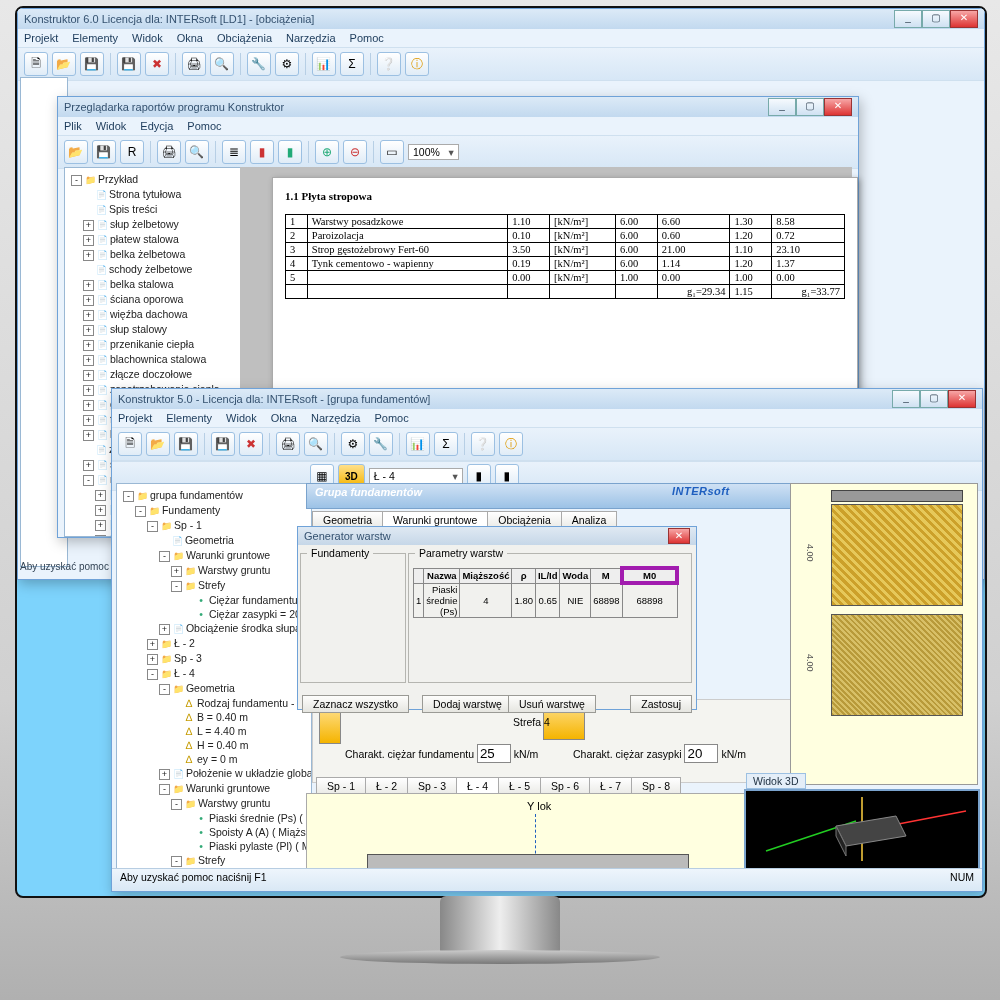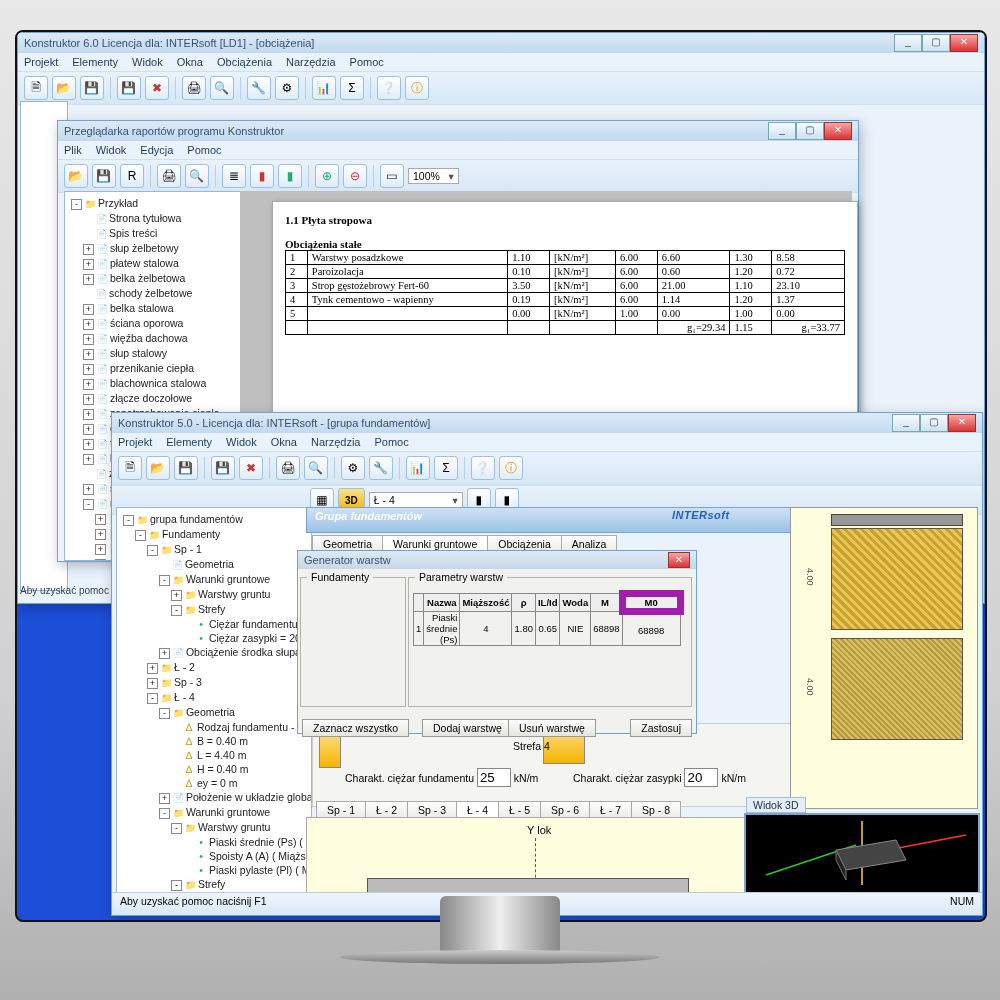--- a/index.html
+++ b/index.html
@@ -13,23 +13,22 @@
     overflow: hidden;
     position: relative;
   }
   
   .monitor {
     position: absolute;
     left: 15px; top: 6px;
     width: 968px; height: 888px;
     border: 2px solid #111;
     border-radius: 8px;
-    background: #1d4ed8;
+    background: #7dd3fc;
     overflow: hidden;
-    margin-top: 24px;
   }
   .stand {
     position: absolute;
     left: 440px; top: 896px;
     width: 120px; height: 60px;
     background: linear-gradient(90deg,#888,#eee,#888);
     border-radius: 6px;
   }
   .base {
     position: absolute;
@@ -290,21 +289,20 @@
         <div class="n i2"><span class="pm">+</span><span class="ic d"></span> profile</div>
         <div class="n i2"><span class="pm">+</span><span class="ic d"></span> belka</div>
         <div class="n i2"><span class="pm">+</span><span class="ic d"></span> belka</div>
         <div class="n i2"><span class="pm">+</span><span class="ic d"></span> belka</div>
       </div>
 
     <div style="position:absolute; left:182px; top:70px; right:6px; bottom:6px; background:#bfbfbf;"></div>
     <div class="doc" style="left:214px; top:80px; width:560px; height:300px;font-family:Liberation Serif, serif;">
       <div class="hdr">1.1 Płyta stropowa</div>
       <br>
-      <div class="hdr">Obciążenia stałe</div>
       <table id="docTable">
           <tbody>
             <tr>
               <td>1</td>
               <td>Warstwy posadzkowe</td>
               <td>1.10</td>
               <td>[kN/m²]</td>
               <td>6.00</td>
               <td>6.60</td>
               <td>1.30</td>
@@ -531,21 +529,21 @@
         <table id="paramTable" style="border-collapse:collapse; margin:0 4px; width:252px; font-size:9.5px">
             <tbody>
               <tr>
                 <th style="border:1px solid #888;background:#eee;padding:0 2px"></th>
                 <th style="border:1px solid #888;background:#eee;padding:0 2px">Nazwa</th>
                 <th style="border:1px solid #888;background:#eee;padding:0 2px">Miąższość</th>
                 <th style="border:1px solid #888;background:#eee;padding:0 2px">ρ</th>
                 <th style="border:1px solid #888;background:#eee;padding:0 2px">IL/Id</th>
                 <th style="border:1px solid #888;background:#eee;padding:0 2px">Woda</th>
                 <th style="border:1px solid #888;background:#eee;padding:0 2px">M</th>
-                <th style="border:7px solid #a21caf;background:#eee;padding:0 19px">M0</th>
+                <th style="border:4px solid #a21caf;background:#eee;padding:0 19px">M0</th>
               </tr>
               <tr>
                 <td style="border:1px solid #888;padding:0 2px;text-align:center">1</td>
                 <td style="border:1px solid #888;padding:0 2px;text-align:right">Piaski średnie (Ps)</td>
                 <td style="border:1px solid #888;padding:0 2px;text-align:center">4</td>
                 <td style="border:1px solid #888;padding:0 2px;text-align:center">1.80</td>
                 <td style="border:1px solid #888;padding:0 2px;text-align:center">0.65</td>
                 <td style="border:1px solid #888;padding:0 2px;text-align:center">NIE</td>
                 <td style="border:1px solid #888;padding:0 2px;text-align:center">68898</td>
                 <td style="border:1px solid #888;padding:0 2px;text-align:center">68898</td>

